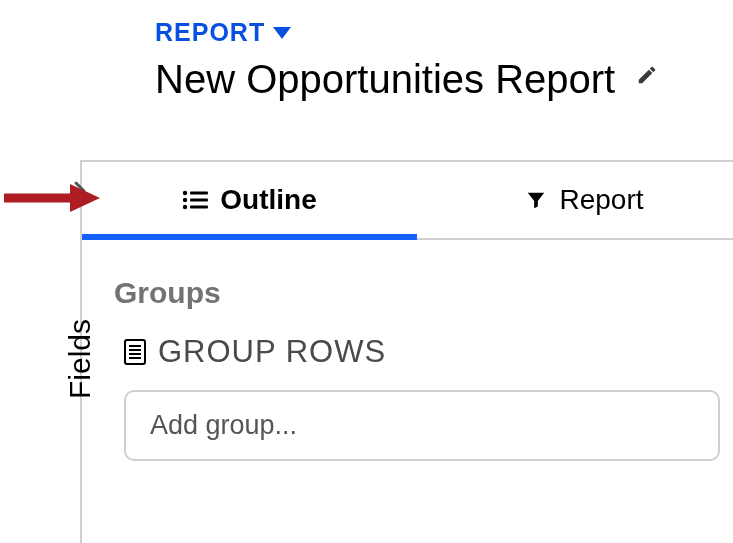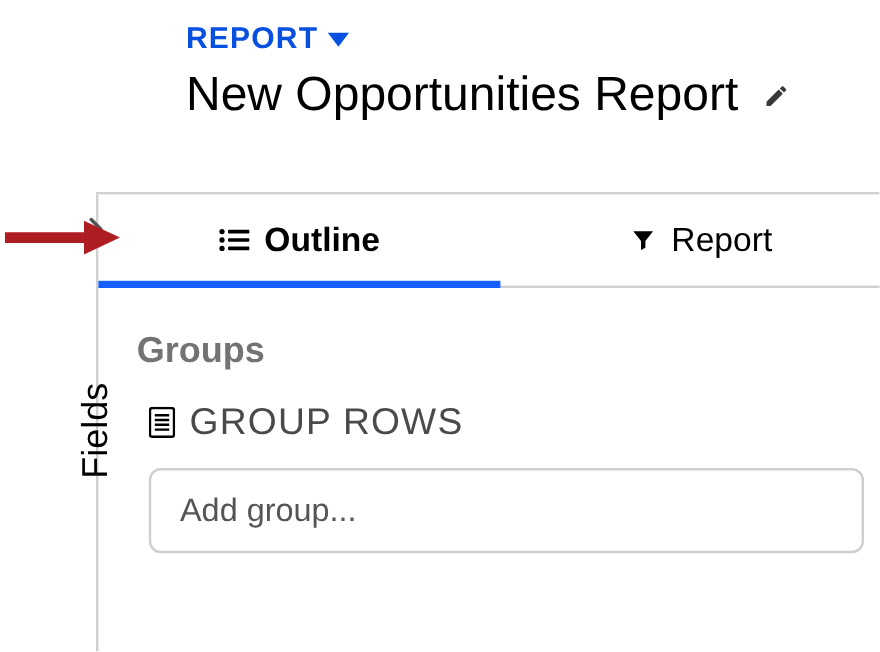--- a/index.html
+++ b/index.html
@@ -25,21 +25,21 @@
       font-size: 25px;
       letter-spacing: 1px;
     }
     .triangle-down {
       color: #0850e0;
       font-size: 18px;
       line-height: 1;
     }
     .title-row {
       display: flex;
-      align-items: center;
+      align-items: flex-start;
       gap: 14px;
       margin-top: 10px;
     }
     .report-title {
       font-size: 40px;
       font-weight: 400;
       color: #000;
     }
     .pencil-btn {
       display: inline-flex;

